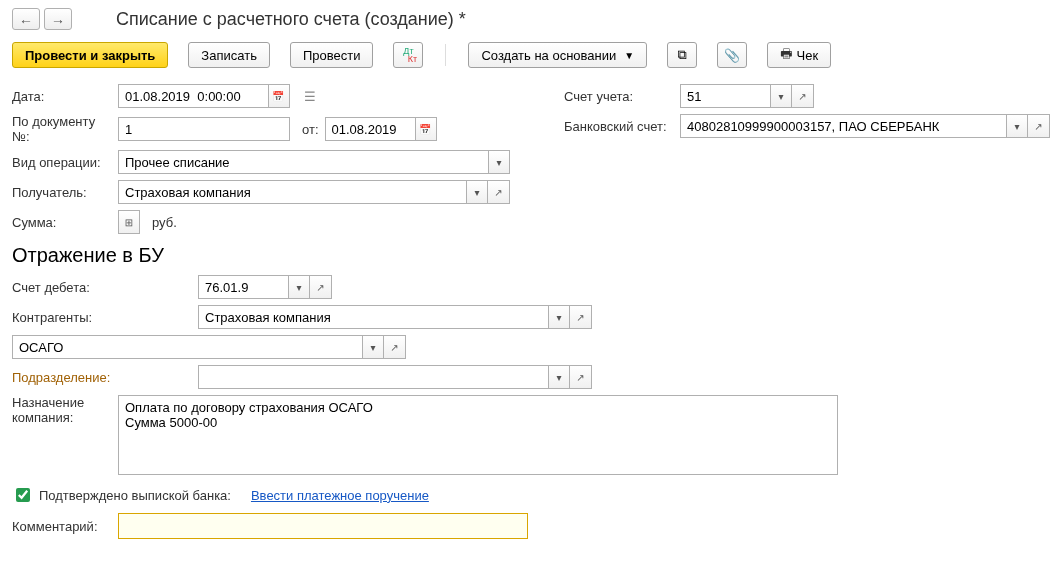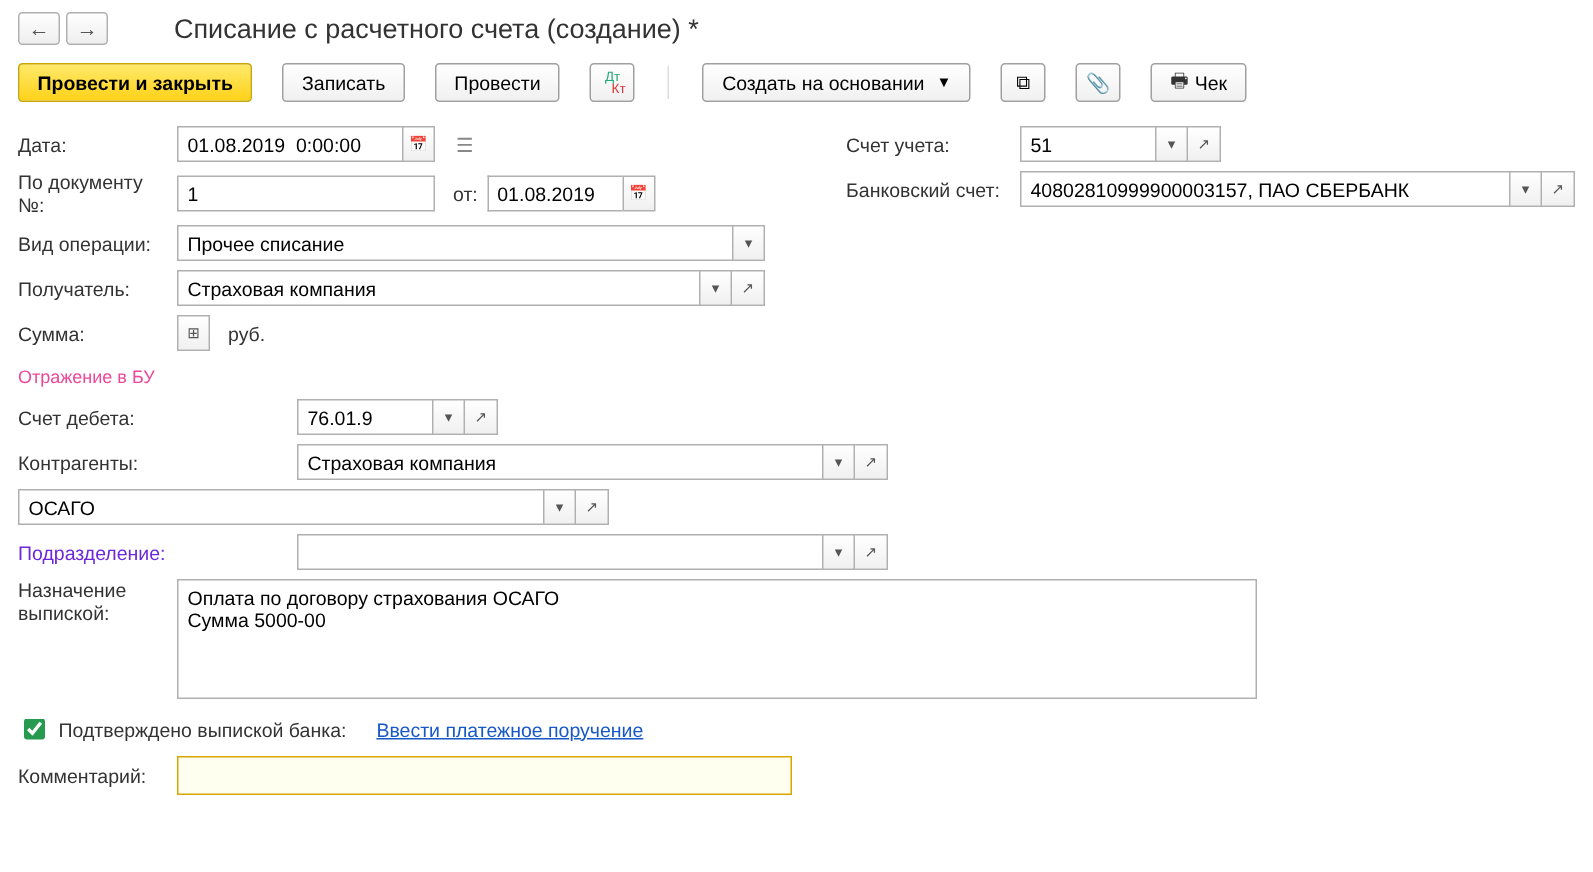--- a/index.html
+++ b/index.html
@@ -39,21 +39,21 @@
   }
   .btn-icon { width: 30px; padding: 0; justify-content: center; }
   .toolbar-sep { width: 1px; height: 22px; background: #ddd; margin: 0 2px; }
   .chev { font-size: 10px; margin-left: 4px; }
 
   .form-row { display: flex; align-items: center; margin-bottom: 6px; gap: 6px; }
   .two-col { display: flex; gap: 32px; }
   .col-left { flex: 0 0 520px; }
   .col-right { flex: 1; }
   .label { display: inline-block; color: #333; }
-  .label-dim { color: #6d28d9; }
+  .label-dim { color: #a16207; }
   .input {
     border: 1px solid #b0b0b0;
     height: 24px;
     padding: 2px 6px;
     font-size: 13px;
     background: #fff;
   }
   .input-group { display: inline-flex; }
   .input-group .input { border-right: none; }
   .input-group .side-btn {
@@ -67,21 +67,21 @@
   .input-group .side-btn + .side-btn { border-left: none; }
   .textarea {
     border: 1px solid #b0b0b0;
     width: 720px; height: 80px;
     padding: 4px 6px;
     font-size: 13px;
     resize: none;
     font-family: Arial, sans-serif;
     white-space: pre-wrap;
   }
-  .section-title { color: #ec4899; font-size: 12px; margin: 10px 0 8px; }
+  .section-title { color: #000000; font-size: 20px; margin: 10px 0 8px; }
   .link { color: #1658c5; text-decoration: underline; cursor: pointer; }
   .chk { width: 14px; height: 14px; accent-color: #269b4f; }
   .comment-input {
     border: 1px solid #d9a600;
     background: #fffff0;
     height: 26px; width: 410px;
     padding: 2px 6px;
   }
   .dk-icon { font-size: 9px; line-height: 8px; }
   .dk-icon .d { color: #2a7; display:block; }
@@ -223,21 +223,21 @@
   <span class="label label-dim" style="width:180px">Подразделение:</span>
   <div class="input-group">
     <input class="input" style="width: 350px;" value="">
     <div class="side-btn">▾</div>
     <div class="side-btn">↗</div>
   </div>
 </div>
 
 <div class="form-row" style="align-items:flex-start">
   <span class="label" style="width:100px;white-space:pre-line">Назначение
-выпиской:</span>
+компания:</span>
   <textarea class="textarea" style="">Оплата по договору страхования ОСАГО
 Сумма 5000-00</textarea>
 </div>
 
 <div class="form-row" style="margin-top:10px">
   <input type="checkbox" class="chk" checked="" style="">
   <span class="label">Подтверждено выпиской банка:</span>
   <span style="width:8px"></span>
   <span class="link">Ввести платежное поручение</span>
 </div>

